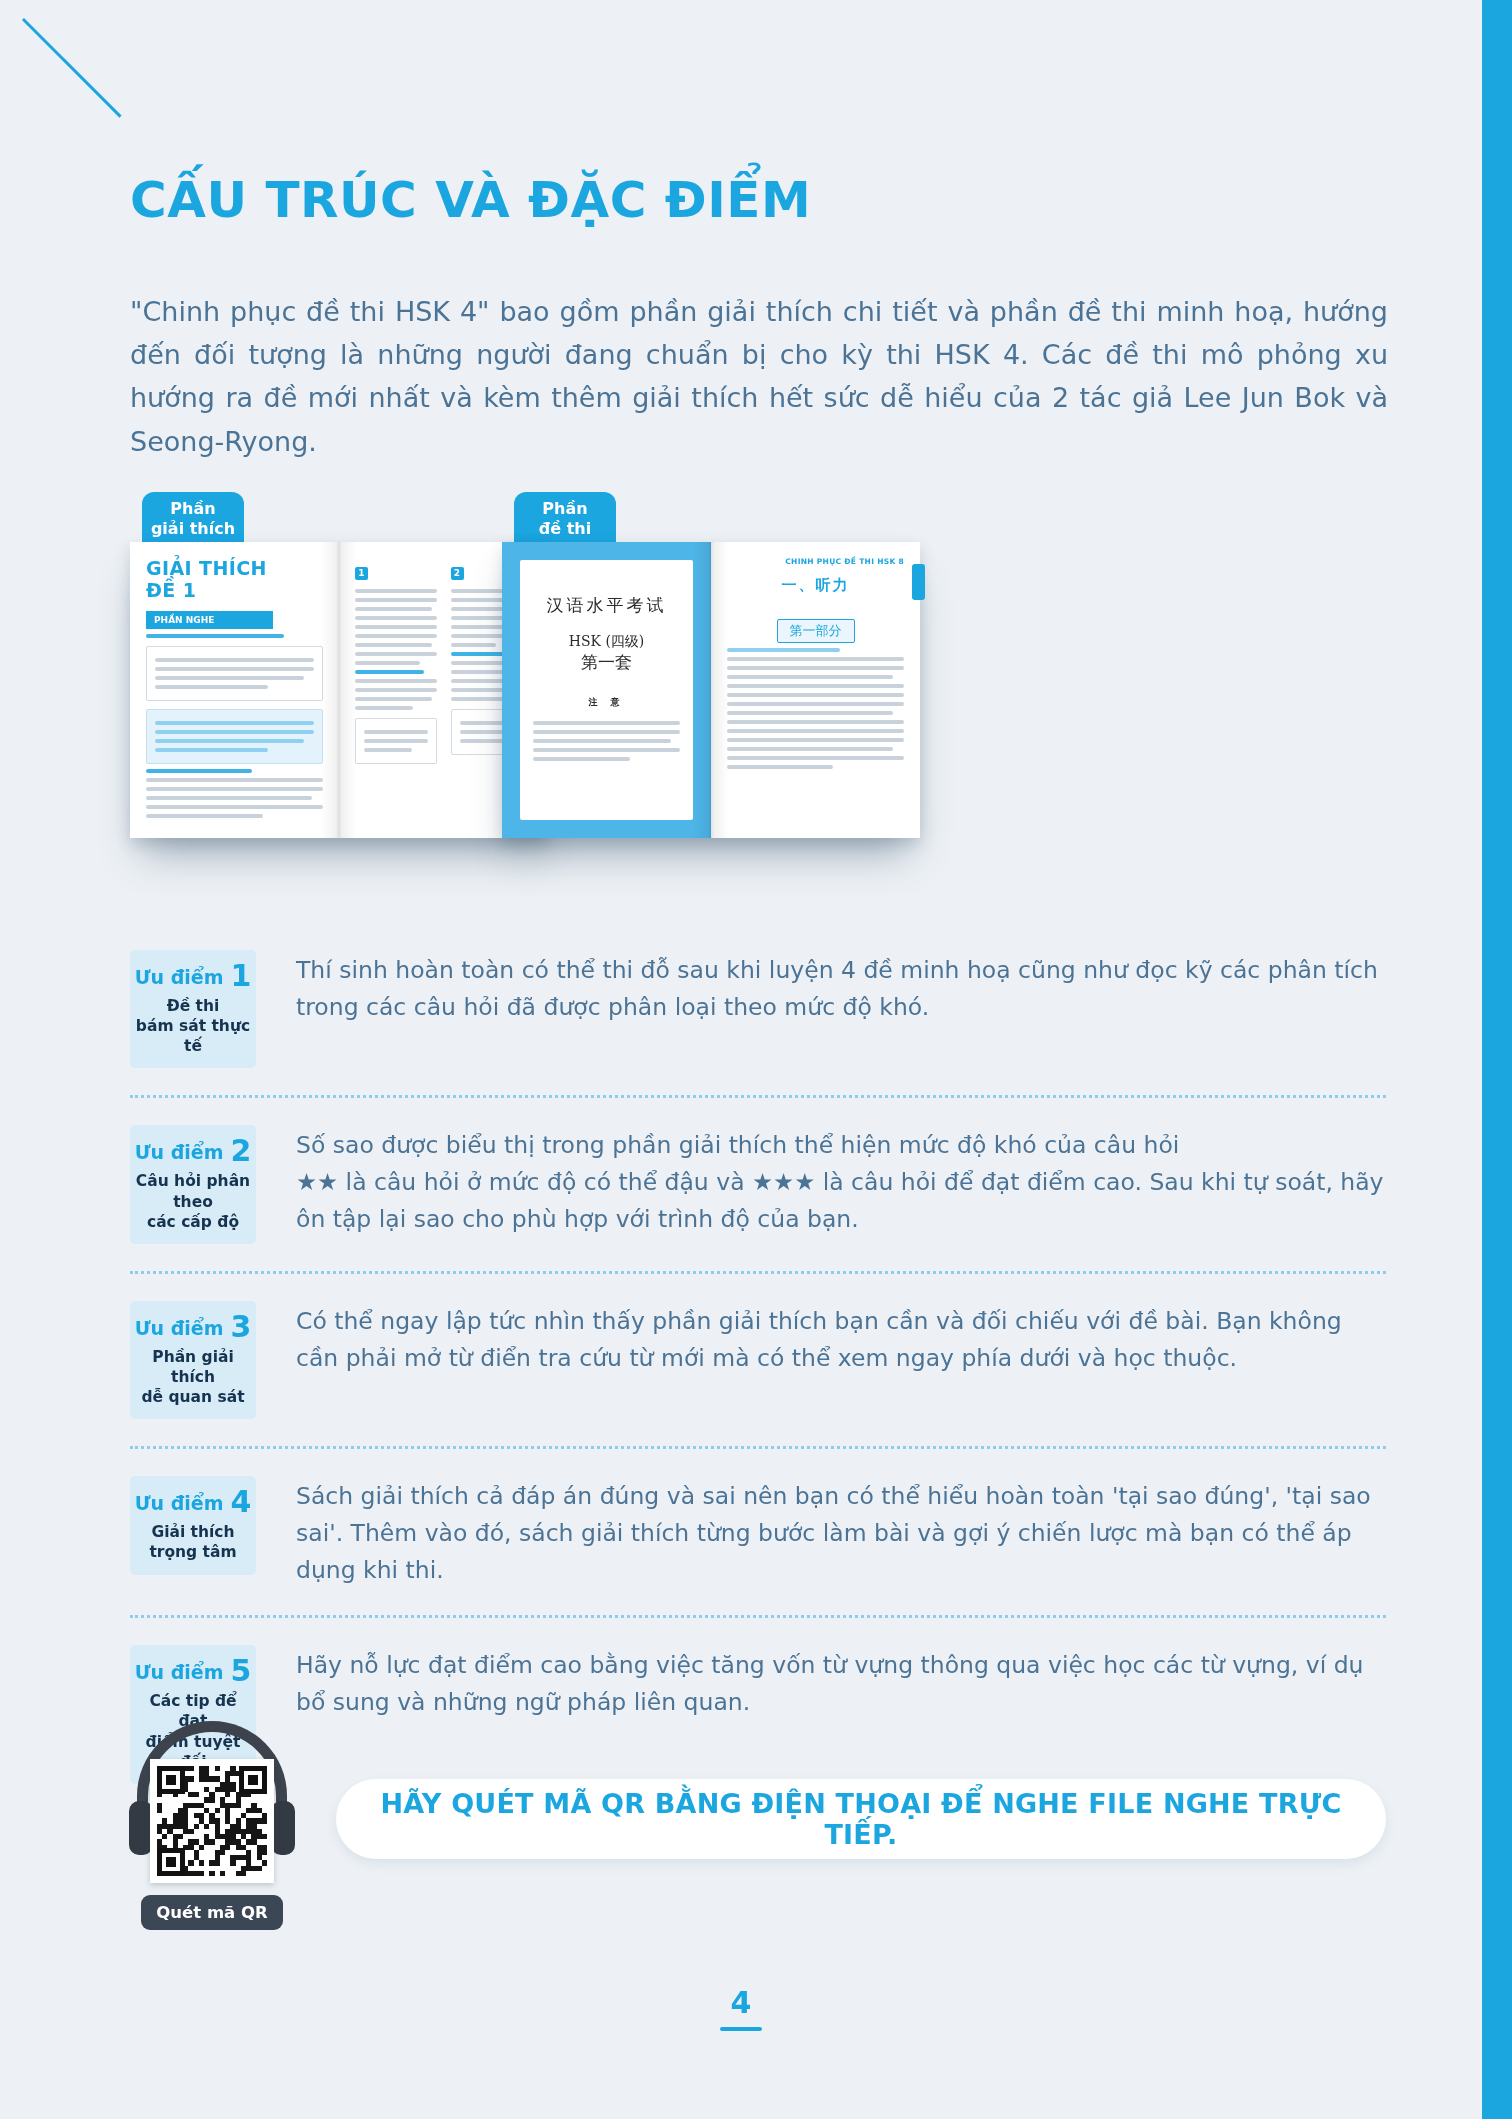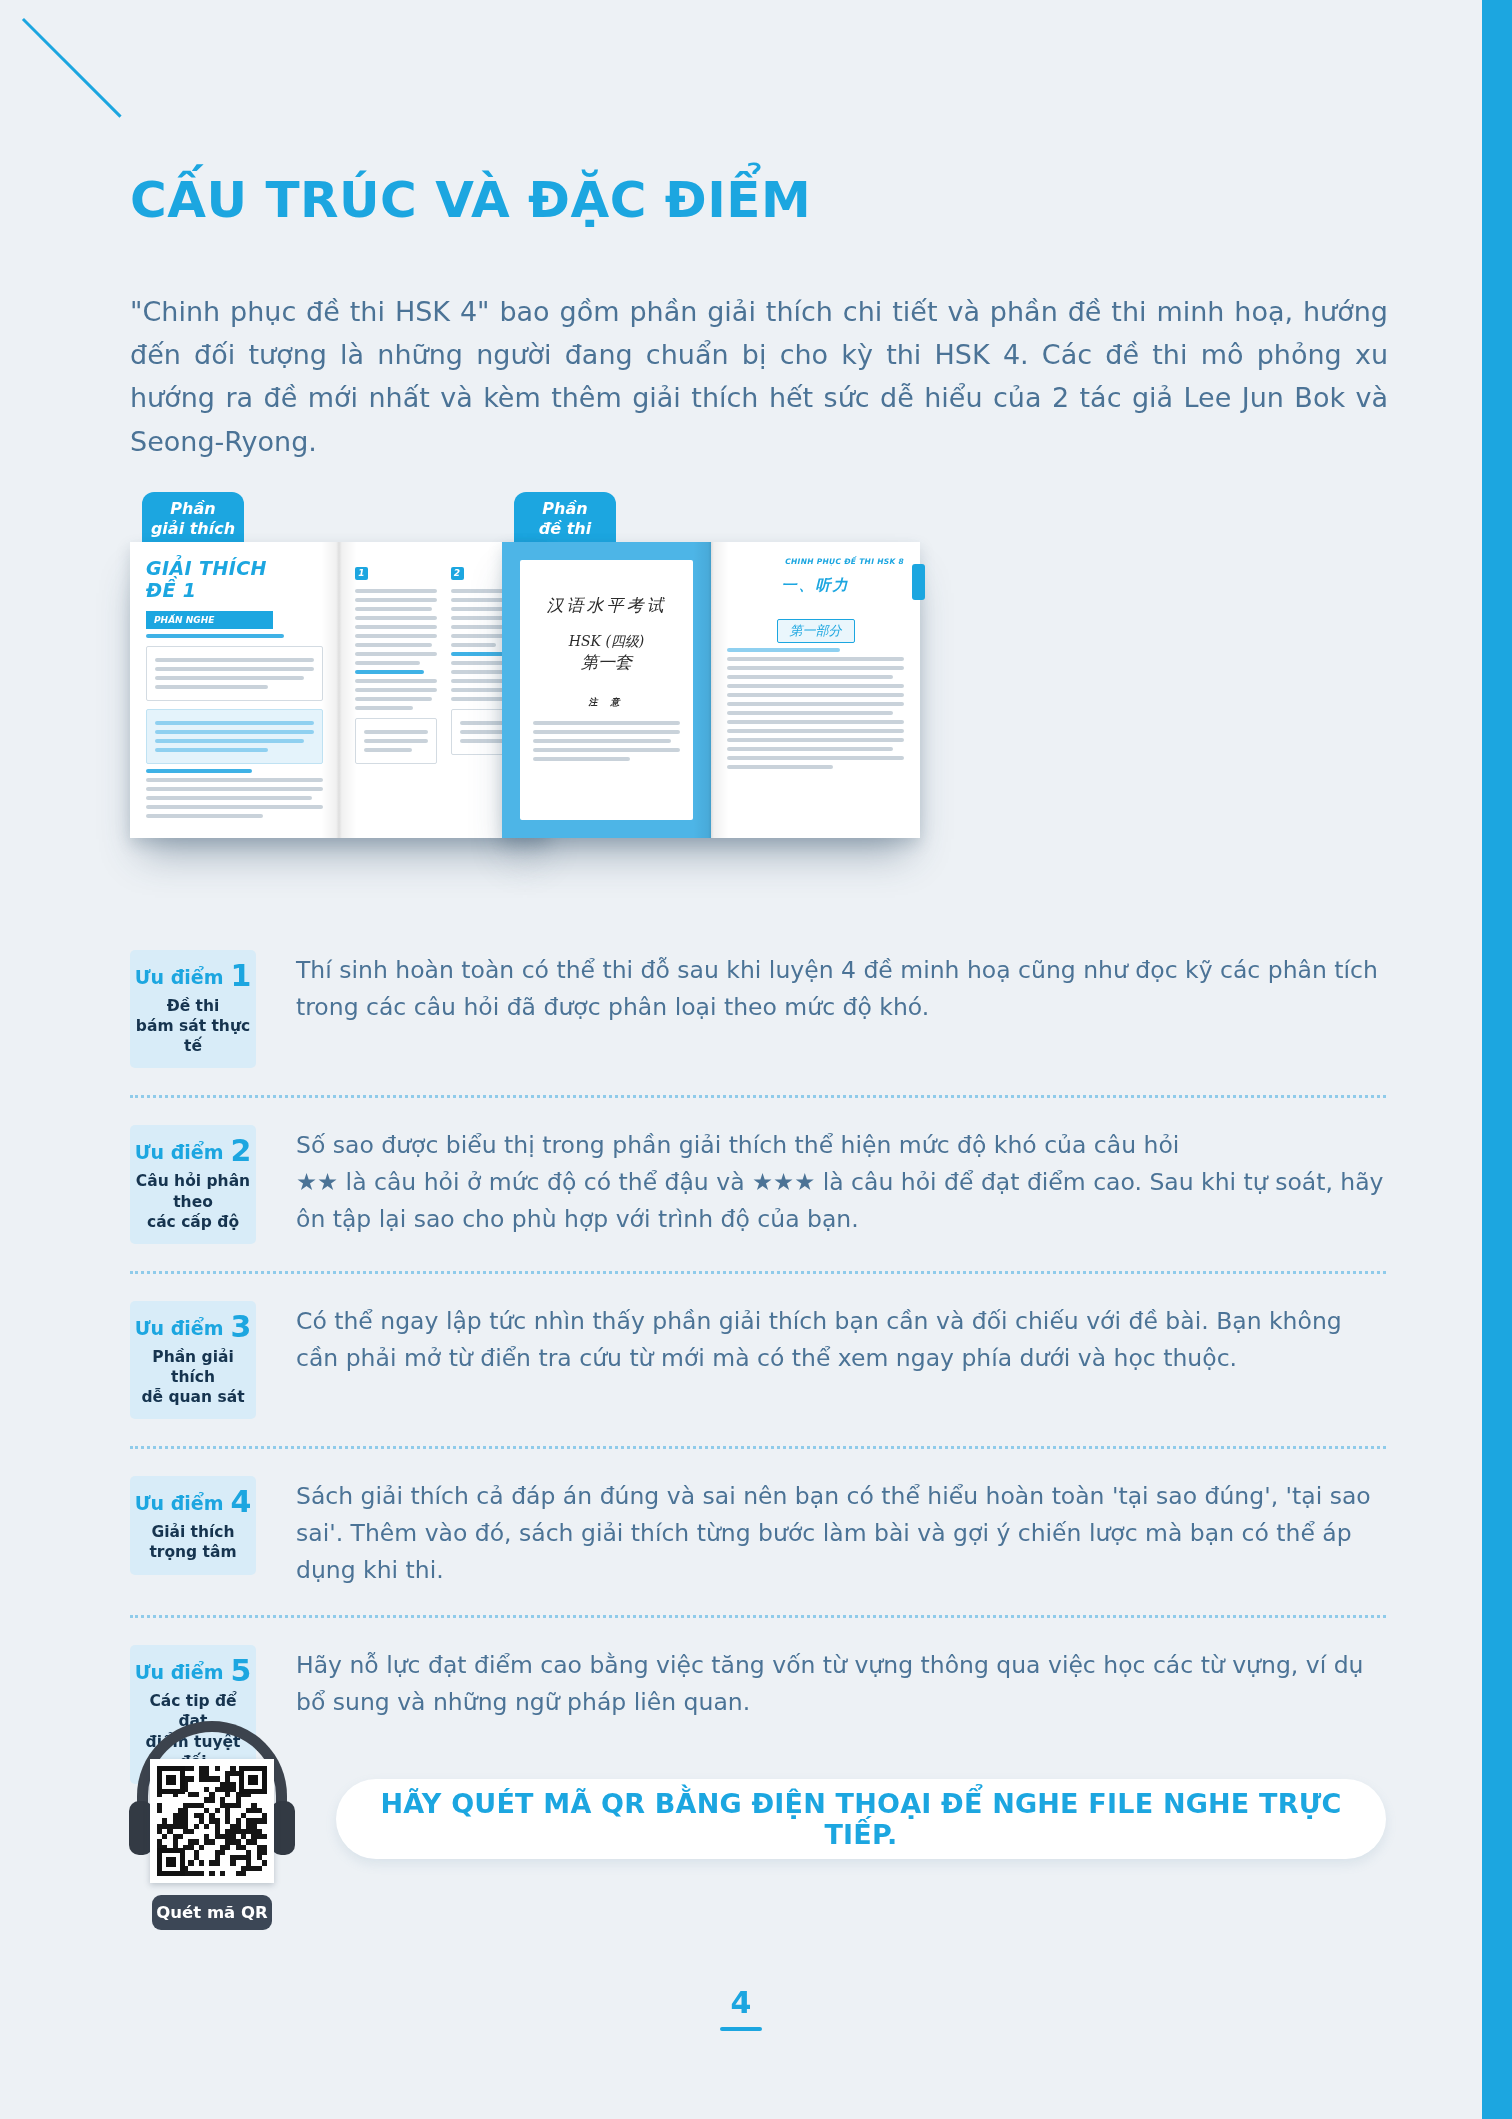--- a/index.html
+++ b/index.html
@@ -20,21 +20,21 @@
     color: var(--accent,#1ca6e0);
   }
   .intro {
     position:absolute; left:130px; top:290px; width:1258px;
     font-size:27px; line-height:1.6; text-align:justify;
     color: var(--body-text,#4b7396);
   }
 
   
   .previews { position:absolute; left:130px; top:492px; display:flex; gap:34px; }
-  .preview { position:relative; width:338px; height:356px;font-style:italic; }
+  .preview { position:relative; width:338px; height:356px; }
   .tab {
     position:absolute; left:12px; top:0; width:102px; z-index:1;
     background: var(--accent,#29abe2); color:#fff;
     border-radius:12px; text-align:center;
     font-size:16px; font-weight:bold; line-height:1.25;
     padding:7px 0 30px; white-space:pre-line;
   }
   .book {
     position:absolute; left:0; top:50px; width:418px; height:296px; z-index:2;
     background:#fff; display:flex;
@@ -98,21 +98,21 @@
   }
   .hp-cup { position:absolute; top:56px; width:24px; height:54px; border-radius:10px; background:#333a44; }
   .hp-cup.left { left:-7px; } .hp-cup.right { right:-7px; }
   .qr { position:relative; z-index:2; margin:14px auto 0; width:124px; height:124px; background:#fff; padding:7px; box-shadow:0 2px 6px rgba(40,60,80,.25); }
   .qr-grid { display:grid; grid-template-columns:repeat(21,1fr); grid-template-rows:repeat(21,1fr); width:110px; height:110px; }
   .qr-cell.on { background:#151515; }
   .finder { position:absolute; width:28px; height:28px; border:5px solid #111; background:#fff; }
   .finder::after { content:""; position:absolute; inset:4px; background:#111; }
   .finder.tl { left:7px; top:7px; } .finder.tr { right:7px; top:7px; } .finder.bl { left:7px; bottom:7px; }
   .qr-label {
-    position:relative; z-index:2; margin:12px auto 0; width:120px;
+    position:relative; z-index:2; margin:12px auto 0; width:142px;
     background:#3c4756; color:#fff; font-size:16.5px; font-weight:bold;
     text-align:center; padding:8px 0; border-radius:9px;
   }
   .qr-banner {
     flex:1; margin-left:48px; margin-top:34px; height:80px;
     background:#fff; border-radius:44px;
     display:flex; align-items:center; justify-content:center;
     color:var(--accent,#1b9cd9); font-weight:bold; font-size:27px; letter-spacing:.2px;
     box-shadow:0 5px 12px rgba(100,140,170,.14);
     padding:0 30px; text-align:center;

